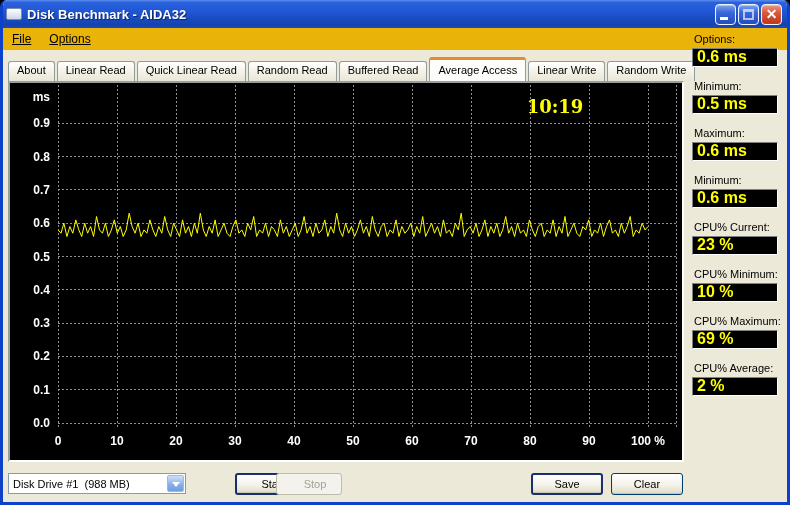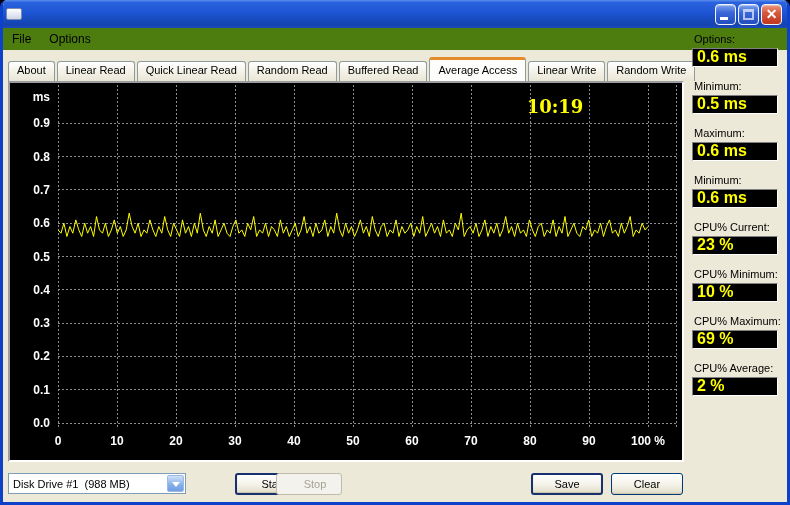--- a/index.html
+++ b/index.html
@@ -21,22 +21,22 @@
     background:linear-gradient(180deg,#7Ea2ee 0%,#3a67d8 40%,#2550c4 90%);
     position:relative; box-shadow:inset 0 1px 1px rgba(255,255,255,.4); cursor:default; }
   .win-btn.close{ background:linear-gradient(180deg,#eb9a83 0%,#d9593c 40%,#c23b23 90%); }
   .glyph-min{ position:absolute; left:4px; bottom:4px; width:8px; height:3px; background:#fff; }
   .glyph-max{ position:absolute; left:4px; top:4px; width:11px; height:11px;
     border:2px solid rgba(255,255,255,.85); border-top-width:3px; opacity:.75; }
   .glyph-close{ position:absolute; inset:0; color:#fff; font-weight:bold; font-size:14px;
     line-height:19px; text-align:center; }
 
   
-  .menubar{ position:absolute; top:28px; left:0; right:0; height:22px; background:#4d7c0f;
-    display:flex; align-items:center; font-size:12px; }
+  .menubar{ position:absolute; top:28px; left:0; right:0; height:22px; background:#eab308;
+    display:flex; align-items:center; font-size:12px;text-decoration:underline; }
   .menu-item{ padding:2px 9px; color:#000; cursor:default; }
 
   
   .tabstrip{ position:absolute; left:5px; top:57px; height:24px; display:flex; align-items:flex-end; }
   .tab{ height:20px; padding:2px 8px 3px; font-size:11px; color:#000; background:linear-gradient(180deg,#ffffff,#f2f0e4 60%,#e9e6d6);
     border:1px solid #919B9C; border-bottom:none; border-radius:3px 3px 0 0; margin-right:2px; white-space:nowrap; cursor:default; }
   .tab.active{ height:24px; padding-top:4px; background:#fdfdfb; border-top:3px solid #E68B2C; font-size:11px; position:relative; z-index:2; }
 
   
   .chart-frame{ position:absolute; left:5px; top:81px; width:676px; height:381px;
@@ -71,20 +71,21 @@
   #btn-save{ left:528px; width:72px; border-width:2px; border-color:#18306e; }
   #btn-clear{ left:608px; width:72px; }
 </style>
 </head>
 <body>
 
 <div class="window">
 
   <div class="titlebar">
     <span class="title-icon"></span>
+    <span class="title-text">Disk Benchmark - AIDA32</span>
     <span class="win-btns">
       <span class="win-btn">
           <span class="glyph-min"></span>
         </span>
       <span class="win-btn">
           <span class="glyph-max"></span>
         </span>
       <span class="win-btn close">
           <span class="glyph-close">✕</span>
         </span>

